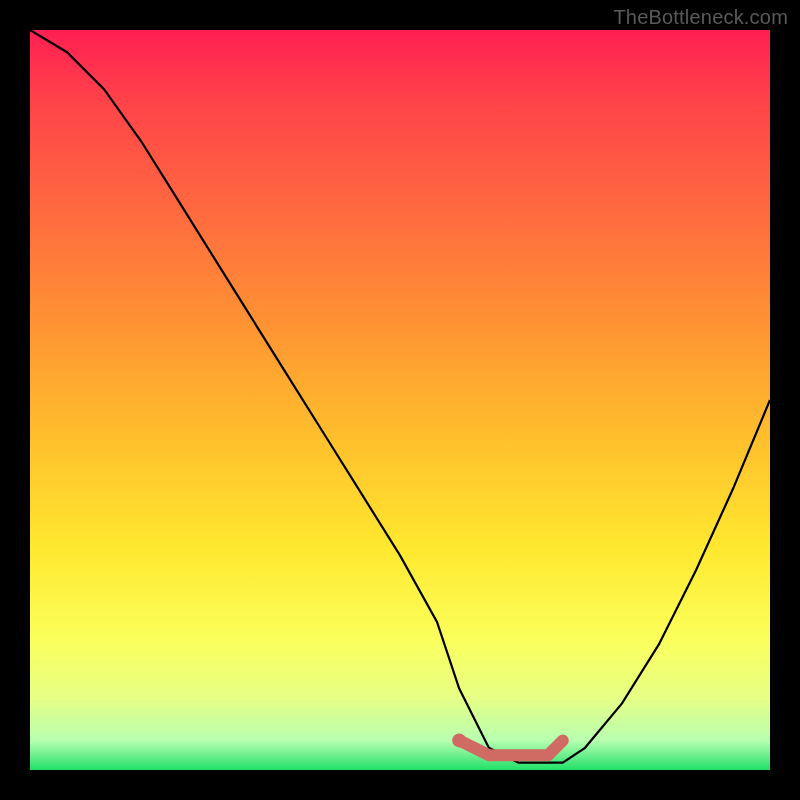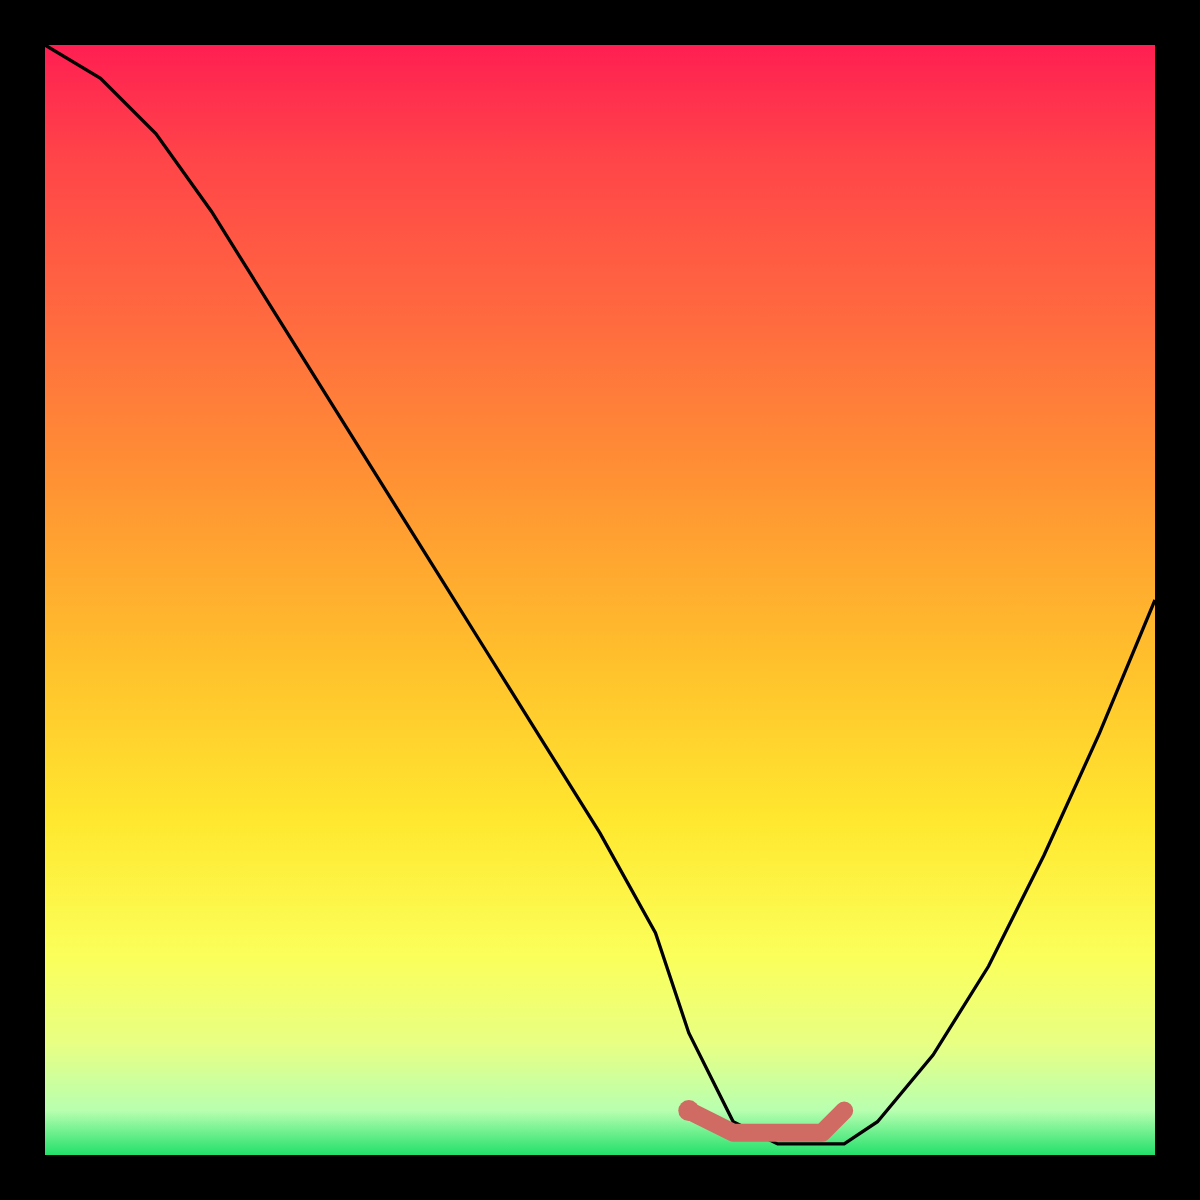--- a/index.html
+++ b/index.html
@@ -62,20 +62,21 @@
     left: 0;
     top: 0;
     width: 740px;
     height: 740px;
   }
 </style>
 </head>
 <body>
 
 <div class="frame">
+  <div class="watermark">TheBottleneck.com</div>
   <div class="plot-area">
     <div class="gradient"></div>
     <svg class="curve" viewBox="0 0 740 740" preserveAspectRatio="none">
       <path d="M0.0 0.0 L37.0 22.2 L74.0 59.2 L111.0 111.0 L148.0 170.2 L185.0 229.4 L222.0 288.6 L259.0 347.8 L296.0 407.0 L333.0 466.2 L370.0 525.4 L407.0 592.0 L429.2 658.6 L458.8 717.8 L488.4 732.6 L518.0 732.6 L532.8 732.6 L555.0 717.8 L592.0 673.4 L629.0 614.2 L666.0 540.2 L703.0 458.8 L740.0 370.0" fill="none" stroke="#000000" stroke-width="2.2" id="curve-path"></path>
       <path d="M429.2 710.4 L458.8 725.2 L488.4 725.2 L518.0 725.2 L532.8 710.4" fill="none" stroke="#cf6b63" stroke-width="12" stroke-linecap="round" stroke-linejoin="round" id="marker-path"></path>
       <circle cx="429.2" cy="710.4" r="7" fill="#cf6b63" id="marker-dot"></circle>
     </svg>
   </div>
 </div>
 

